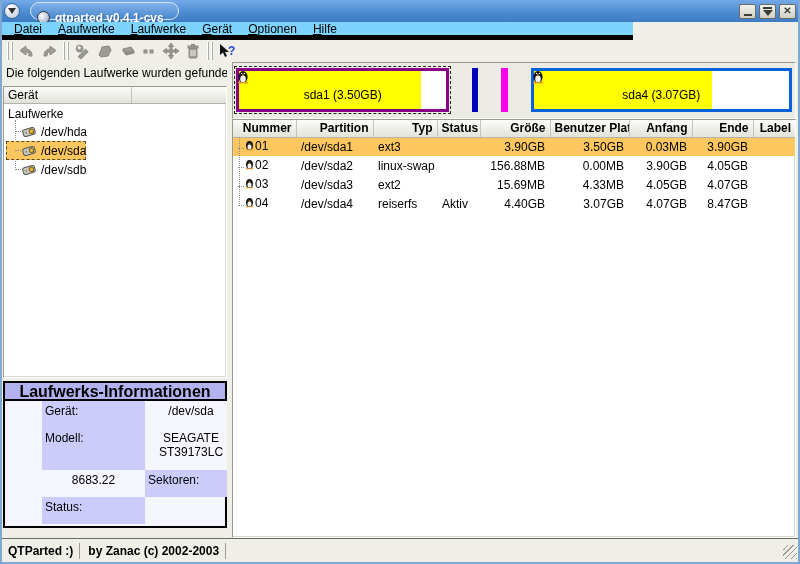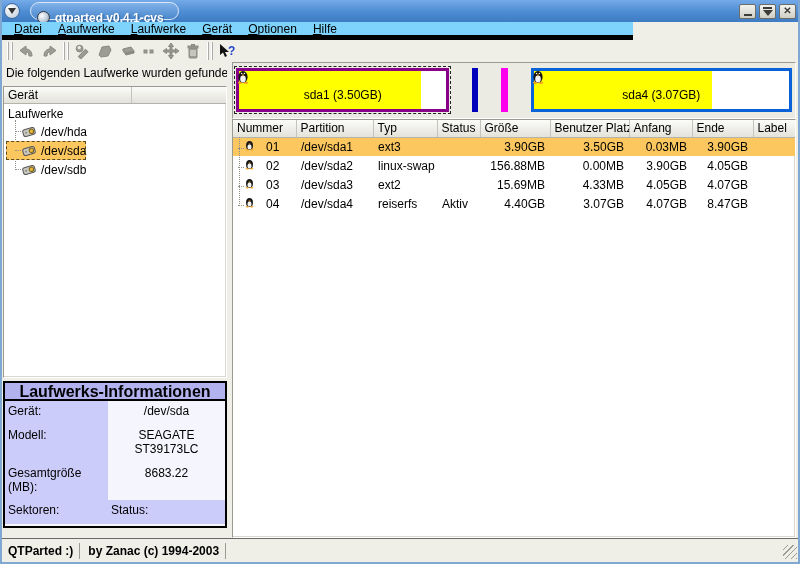--- a/index.html
+++ b/index.html
@@ -60,21 +60,21 @@
   .tree-children::before { content:""; position:absolute; left:9px; top:-2px; bottom:9px; border-left:1px dotted #909088; }
   .tree-item { position:relative; display:flex; align-items:center; height:19px; padding-left:16px; gap:4px; width:max-content; }
   .tree-item::before { content:""; position:absolute; left:9px; width:6px; top:9px; border-top:1px dotted #909088; }
   .tree-item.selected { background:#fbc75e; outline:1px dashed #5a4a20; outline-offset:-1px; }
   .disk-icon svg { display:block; }
 
   
   .info-box { position:absolute; left:3px; top:381px; width:224px; height:147px; border:2px solid #000; background:#f5f5fd; }
   .info-title { height:18px; background:#b2b2ee; border-bottom:2px solid #000; text-align:center;
     font-weight:bold; font-size:16px; line-height:17px; }
-  .info-grid { display:grid; grid-template-columns:103px 1fr; height:calc(100% - 20px); }
+  .info-grid { display:grid; grid-template-columns:103px 1fr; height:calc(100% - 20px);margin-left:37px; }
   .info-label { background:#ccccfa; padding:3px 2px 0 3px; font-size:12px; }
   .info-value { background:#f5f5fd; padding:3px 2px 0 2px; text-align:center; font-size:12px; }
 
   
   .splitter { position:absolute; left:227px; top:62px; width:5px; height:476px; background:#efefe8; cursor:col-resize; }
 
   
   .drive-panel { position:absolute; left:232px; top:62px; width:564px; height:57px; background:#ebebe3;
     border:1px solid #9a9a92; border-right-color:#fff; border-bottom-color:#fff;
     display:flex; align-items:center; padding:5px 3px 6px 3px; gap:23px; }
@@ -87,27 +87,27 @@
   .part-sliver { height:44px; }
 
   
   .ptable-box { position:absolute; left:232px; top:119px; width:564px; height:419px; background:#fff;
     border:1px solid #9a9a92; border-right-color:#fff; border-bottom-color:#fff;
     box-shadow:inset -1px -1px 0 #d8d8d0; overflow:hidden; }
   table.ptable { border-collapse:collapse; table-layout:fixed; width:562px; font-size:12px; }
   table.ptable col.c0{width:63px} table.ptable col.c1{width:77px} table.ptable col.c2{width:64px}
   table.ptable col.c3{width:43px} table.ptable col.c4{width:70px} table.ptable col.c5{width:79px}
   table.ptable col.c6{width:63px} table.ptable col.c7{width:61px} table.ptable col.c8{width:42px}
-  table.ptable th { height:17px; font-weight:normal; text-align:left; padding:0 4px;
+  table.ptable th { height:17px; font-weight:bold; text-align:right; padding:0 4px;
     background:linear-gradient(#fbfbf9,#e3e3da); border-bottom:1px solid #b4b4ac; border-right:1px solid #c4c4bc; white-space:nowrap; overflow:hidden; }
   table.ptable th:last-child { border-right:none; }
   table.ptable td { height:19px; padding:0 5px; white-space:nowrap; overflow:hidden; }
   table.ptable td.num { text-align:right; }
   table.ptable tr.selected td { background:#fbc75e; }
-  .cell-tree { display:flex; align-items:center; gap:12px; position:relative; padding-left:7px; }
+  .cell-tree { display:flex; align-items:flex-start; gap:1px; position:relative; padding-left:7px; }
   .cell-tree::before { content:""; position:absolute; left:0px; width:6px; top:9px; border-top:1px dotted #909088; }
   .tbody-lines { position:relative; }
   .vline { position:absolute; left:6px; top:17px; height:67px; border-left:1px dotted #909088; z-index:4; pointer-events:none; }
 
   
   .statusbar { position:absolute; left:0; top:538px; width:800px; height:24px; background:#efefe8;
     border-top:1px solid #6a6a64; display:flex; align-items:center; font-weight:bold; font-size:12px; }
   .status-item { padding:0 6px; height:16px; line-height:16px; border-right:1px solid #9a9a92; margin-left:2px; }
   .resize-grip { position:absolute; right:3px; bottom:3px; width:14px; height:14px;
     background:repeating-linear-gradient(135deg, transparent 0 3px, #9a9a92 3px 4px); }
@@ -279,21 +279,20 @@
     </div>
   </div>
 
   <div class="info-box">
     <div class="info-title">Laufwerks-Informationen</div>
     <div class="info-grid">
       <div class="info-label">Gerät:</div>
       <div class="info-value">/dev/sda</div>
       <div class="info-label">Modell:</div>
       <div class="info-value" style="padding-left:14px;padding-right:14px">SEAGATE ST39173LC</div>
-      <div class="info-label">Gesamtgröße (MB):</div>
       <div class="info-value">8683.22</div>
       <div class="info-label">Sektoren:</div>
       <div class="info-label">Status:</div>
     </div>
   </div>
 
   <div class="splitter"></div>
 
   <div class="drive-panel">
     <div class="part-box selected" style="width: 42%; border-color: rgb(136, 0, 136);">
@@ -441,18 +440,18 @@
           <td class="num">8.47GB</td>
           <td></td>
         </tr>
       </tbody>
     </table>
     <div class="vline"></div>
   </div>
 
   <div class="statusbar">
     <span class="status-item">QTParted :)</span>
-    <span class="status-item">by Zanac (c) 1994-2003</span>
+    <span class="status-item">by Zanac (c) 2002-2003</span>
     <div class="resize-grip"></div>
   </div>
 
   <div class="frame"></div>
 </div>
 
 </body></html>

